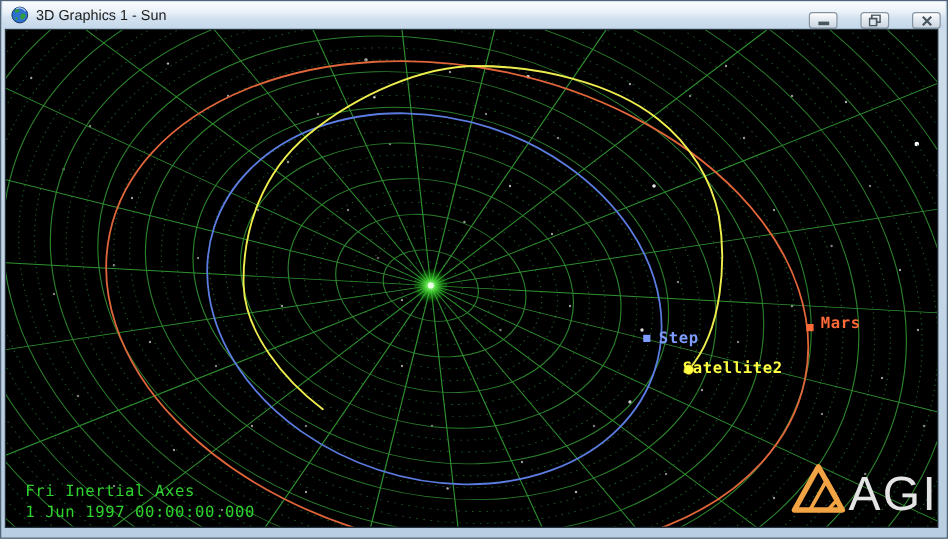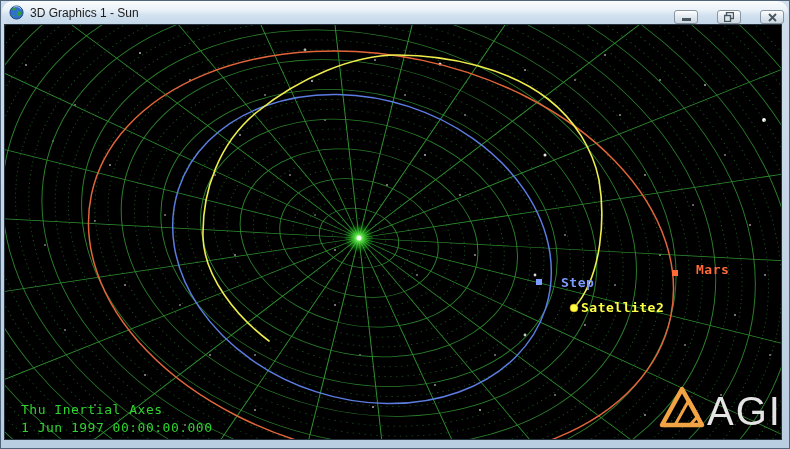--- a/index.html
+++ b/index.html
@@ -6,40 +6,40 @@
   .window{
     position:relative;width:790px;height:449px;box-sizing:border-box;
     border:1px solid #50657a;
     background:linear-gradient(#cfdeec,#b9cee1);
     font-family:"Liberation Sans",sans-serif;
     overflow:hidden;
   }
   .titlebar{
     position:absolute;left:1px;top:0;right:1px;height:23px;
     background:linear-gradient(#fbfdfe,#e9f1f8 40%,#d2e1ef 62%,#c4d8ea);
-    display:flex;align-items:center;padding-left:7px;box-sizing:border-box;border-radius:11px;
+    display:flex;align-items:center;padding-left:7px;box-sizing:border-box;
   }
   .title-icon{width:15px;height:15px;margin-right:6px;flex:0 0 auto;}
   .title-text{font-size:12px;color:#1b1b1b;white-space:nowrap;}
   .controls{position:absolute;right:4px;top:9px;display:flex;gap:19px;}
   .vbtn{
     width:24px;height:14px;border:1px solid #8795a3;border-radius:3px;
     background:linear-gradient(#ffffff,#e3eaf1 45%,#ccd6e0);
     box-shadow:inset 0 1px 0 #fff;
     display:flex;align-items:center;justify-content:center;padding:0;cursor:default;
   }
   .glyph-min{width:9px;height:3px;background:#47555f;margin-top:5px;}
   .viewport{
     position:absolute;left:4px;top:24px;width:776px;height:414px;
     background:#000;overflow:hidden;box-shadow:0 0 0 1px #25333f;
   }
   svg.scene{position:absolute;left:0;top:0;}
   .scene-label{
     position:absolute;font-family:"DejaVu Sans Mono",monospace;font-size:13px;
-    font-weight:bold;letter-spacing:0.5px;white-space:nowrap;margin-left:12px;
+    font-weight:bold;letter-spacing:0.5px;white-space:nowrap;
   }
   .status{
     position:absolute;font-family:"DejaVu Sans Mono",monospace;font-size:13px;
     color:var(--c-status-text);white-space:nowrap;letter-spacing:0.5px;
   }
   [data-name="earth-orbit-line"]{stroke:var(--c-earth-orbit);fill:none;stroke-width:1.5;}
   [data-name="mars-orbit-line"]{stroke:var(--c-mars-orbit);fill:none;stroke-width:1.5;}
   [data-name="satellite-trajectory-line"]{stroke:var(--c-sat-orbit);fill:none;stroke-width:1.6;stroke-linecap:round;}
   [data-name="earth-marker"]{fill:var(--c-earth-label);}
   [data-name="satellite-marker"]{fill:var(--c-sat-label);stroke:#b8860b;stroke-width:0.6;}
@@ -249,17 +249,17 @@
 
       <path data-name="agi-logo-triangle" d="M657,400 L677,364 L697,400 Z"></path>
       <path data-name="agi-logo-triangle-inner" d="M670,400 L684,375 L693,391 L685,400 Z"></path>
       <text data-name="agi-logo-text" x="702" y="400">AGI</text>
     </svg>
 
     <div class="scene-label" data-name="earth-label" style="left:544px;top:250px;color:var(--c-earth-label)">Step</div>
     <div class="scene-label" data-name="satellite-label" style="left:564px;top:275px;color:var(--c-sat-label)">Satellite2</div>
     <div class="scene-label" data-name="mars-label" style="left:679px;top:237px;color:var(--c-mars-label)">Mars</div>
 
-    <div class="status" data-name="axes-frame-text" style="left:16px;top:377px">Thu Inertial Axes</div>
+    <div class="status" data-name="axes-frame-text" style="left:16px;top:377px">Fri Inertial Axes</div>
     <div class="status" data-name="time-text" style="left:16px;top:395px">1 Jun 1997 00:00:00.000</div>
   </div>
 
 </div>
 
 </body></html>

